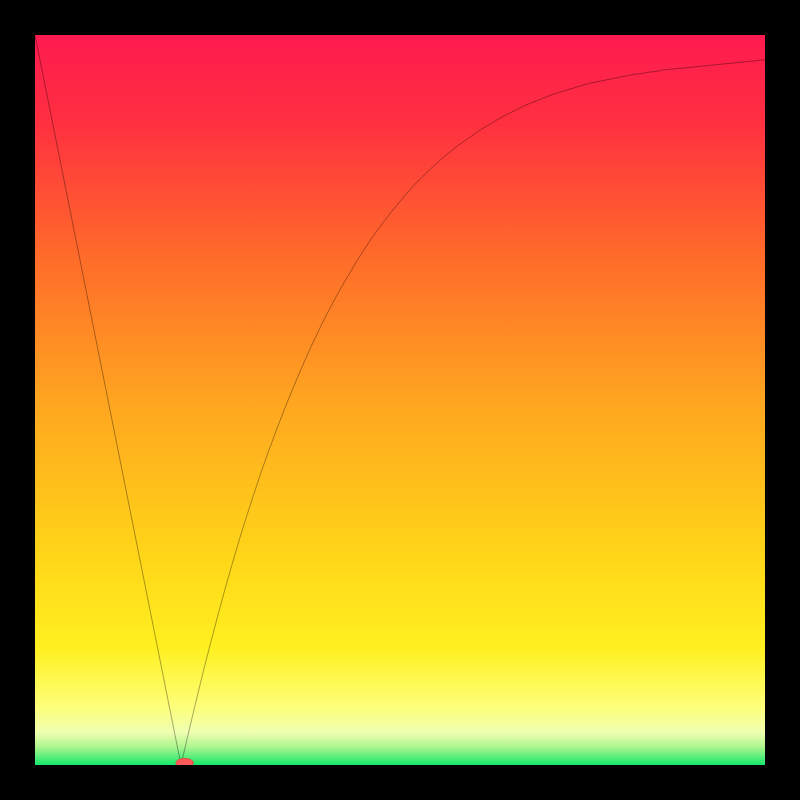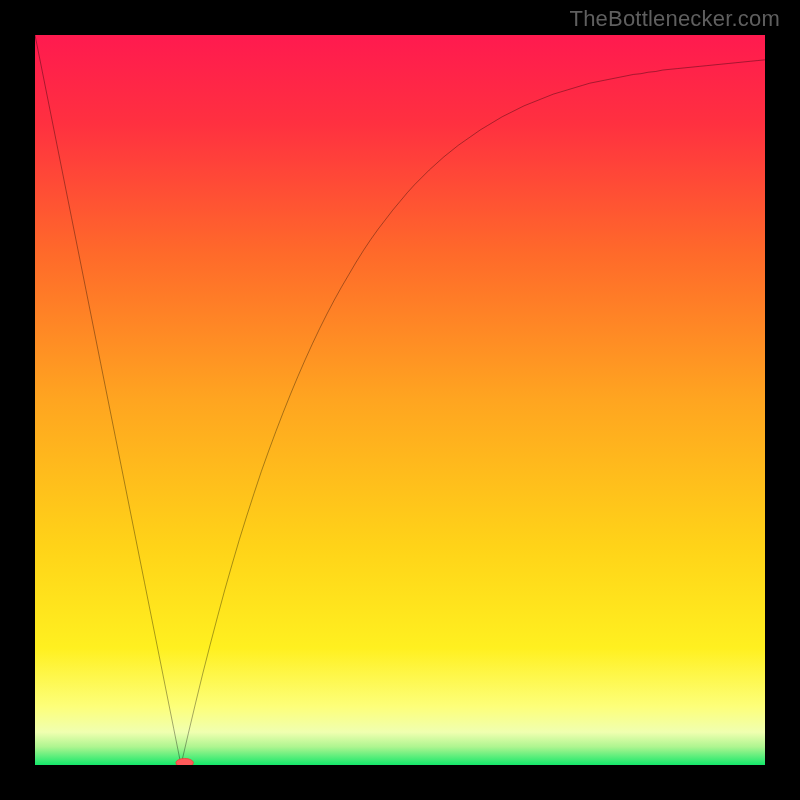--- a/index.html
+++ b/index.html
@@ -39,21 +39,20 @@
     font-size: 22px;
     letter-spacing: 0.2px;
     user-select: none;
   }
 </style>
 </head>
 <body>
 
 <div class="frame">
 
-  <div class="watermark">TheBottlenecker.com</div>
 
   <div class="plot-area">
     <svg class="gradient-bg" width="730" height="730" viewBox="0 0 100 100" preserveAspectRatio="none">
       <defs>
         <linearGradient id="bg-grad" x1="0" y1="0" x2="0" y2="1">
 
         <stop offset="0%" stop-color="#ff1a4f"></stop>
             <stop offset="12%" stop-color="#ff3040"></stop>
             <stop offset="30%" stop-color="#ff6a2a"></stop>
             <stop offset="50%" stop-color="#ffa520"></stop>

